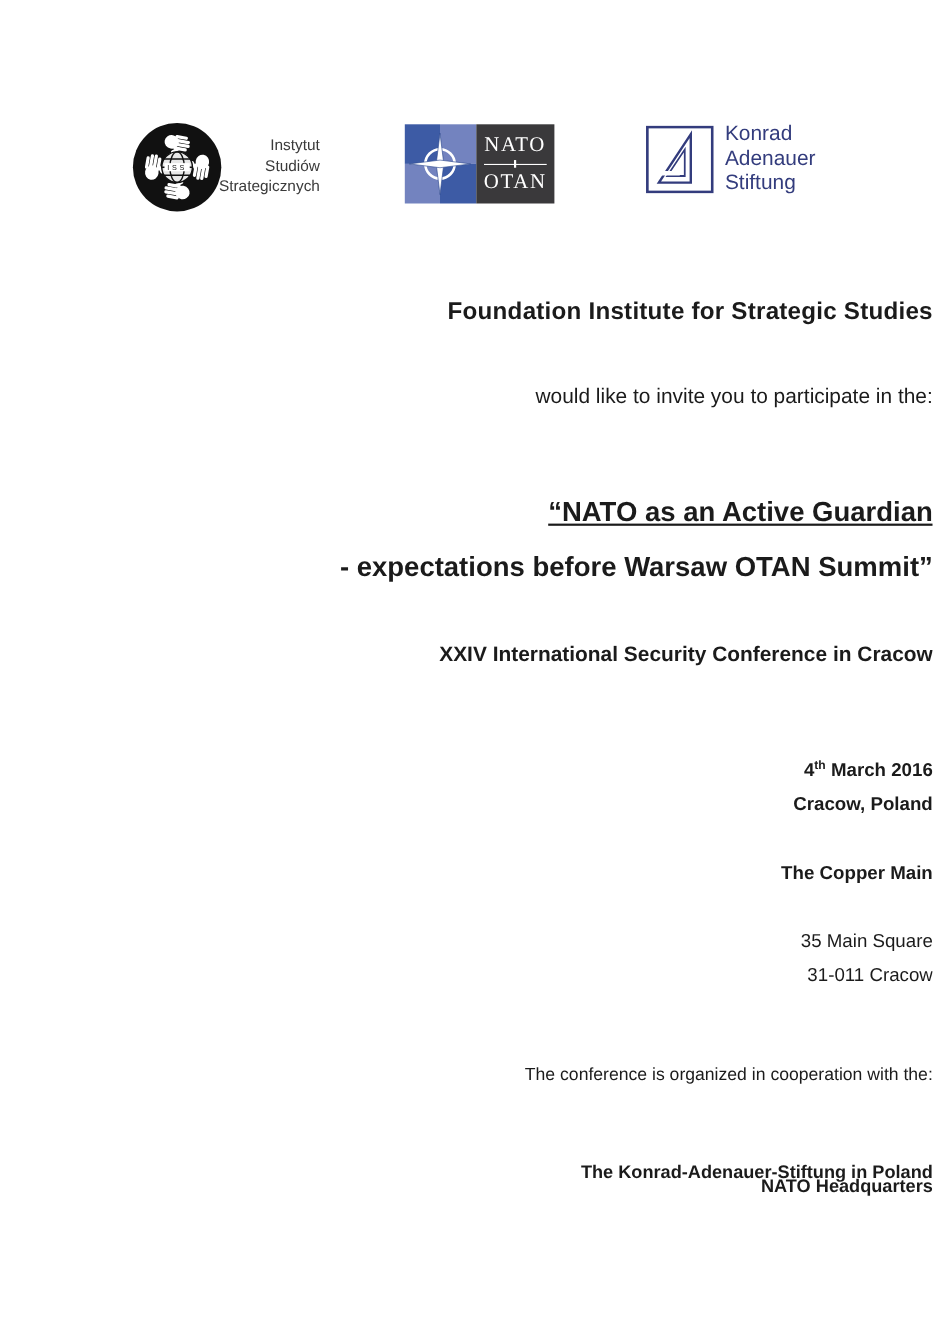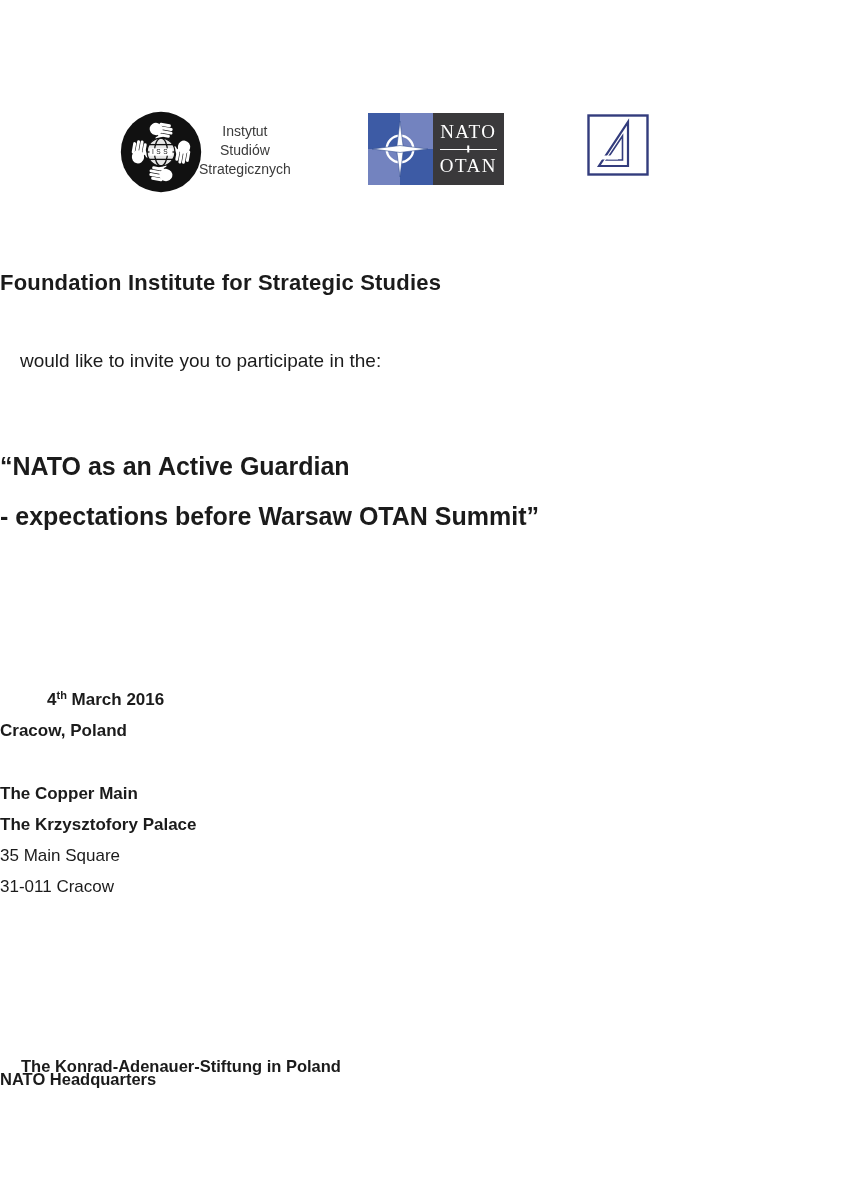--- a/index.html
+++ b/index.html
@@ -14,28 +14,28 @@
     margin: 0 auto;
     background: #ffffff;
     font-family: "Liberation Sans", sans-serif;
     color: #1b1b1b;
     overflow: hidden;
   }
   .line {
     position: absolute;
     left: 0;
     right: 0;
-    text-align: left;
+    text-align: right;
     white-space: pre;
   }
 
   
   .organizer    { top: 270px; font-size: 22px; font-weight: 700; letter-spacing: .2px; }
   .invite       { top: 350px; font-size: 19px; margin-left: 20px; }
-  .title1       { top: 452px; font-size: 25px; font-weight: 700; }
+  .title1       { top: 452px; font-size: 25px; font-weight: 700; text-decoration: underline; }
   .title2       { top: 502px; font-size: 25px; font-weight: 700; }
   .confline     { top: 585px; font-size: 19px; font-weight: 700; }
   .dateline     { top: 690px; font-size: 17px; font-weight: 700; padding-left: 47px; }
   .ord          { font-size: 11px; position: relative; top: -6px; font-weight: 700; }
   .locline      { top: 721px; font-size: 17px; font-weight: 700; }
   .venue-room   { top: 784px; font-size: 17px; font-weight: 700; }
   .venue-bldg   { top: 815px; font-size: 17px; font-weight: 700; }
   .venue-street { top: 846px; font-size: 17px; }
   .venue-city   { top: 877px; font-size: 17px; }
   .coopline     { top: 969px; font-size: 16px; }
@@ -44,21 +44,21 @@
 
   
   .logo-row { position: absolute; top: 0; left: 0; right: 0; height: 230px; }
 
   .iss-logo {
     position: absolute; left: 120px; top: 111px;
     width: 82px; height: 82px;
   }
   .iss-text {
     position: absolute; left: 199px; top: 122px;
-    font-size: 14px; line-height: 19px; color: #3a3a3a; text-align: center;
+    font-size: 14px; line-height: 19px; color: #3a3a3a; text-align: right;
   }
 
   .nato-logo {
     position: absolute; left: 368px; top: 113px;
     width: 136px; height: 72px; display: flex;
   }
   .nato-blue {
     position: relative; width: 67px; height: 72px;
     display: grid; grid-template-columns: 1fr 1fr; grid-template-rows: 1fr 1fr;
   }
@@ -181,36 +181,42 @@
     </div>
 
     <div class="kas-logo">
       <svg viewBox="0 0 62 62" width="62" height="62">
         <rect x="1.5" y="1.5" width="59" height="59" fill="#ffffff" stroke="#333c7d" stroke-width="2.4"></rect>
         <polygon points="41,8 41,52 12,52" fill="none" stroke="#333c7d" stroke-width="2.2"></polygon>
         <polygon points="35.5,22 35.5,46 19.5,46" fill="none" stroke="#333c7d" stroke-width="1.6"></polygon>
         <line x1="8" y1="43.5" x2="31" y2="43.5" stroke="#ffffff" stroke-width="4"></line>
       </svg>
     </div>
+    <div class="kas-text">
+      <div>Konrad</div>
+      <div>Adenauer</div>
+      <div>Stiftung</div>
+    </div>
   </div>
 
   <div class="line organizer">Foundation Institute for Strategic Studies</div>
 
   <div class="line invite">would like to invite you to participate in the:</div>
 
   <div class="line title1">“NATO as an Active Guardian</div>
   <div class="line title2">- expectations before Warsaw OTAN Summit”</div>
 
+  <div class="line confline">XXIV International Security Conference in Cracow</div>
 
   <div class="line dateline"><span>4</span><span class="ord">th</span><span> March 2016</span></div>
 
   <div class="line locline">Cracow, Poland</div>
 
   <div class="line venue-room">The Copper Main</div>
-  <div class="line venue-bldg">The Krzysztofory Palace</div>
   <div class="line venue-street">35 Main Square</div>
   <div class="line venue-city">31-011 Cracow</div>
 
+  <div class="line coopline">The conference is organized in cooperation with the:</div>
 
   <div class="line partner1">NATO Headquarters</div>
   <div class="line partner2">The Konrad-Adenauer-Stiftung in Poland</div>
 
 </div>
 
 </body></html>

